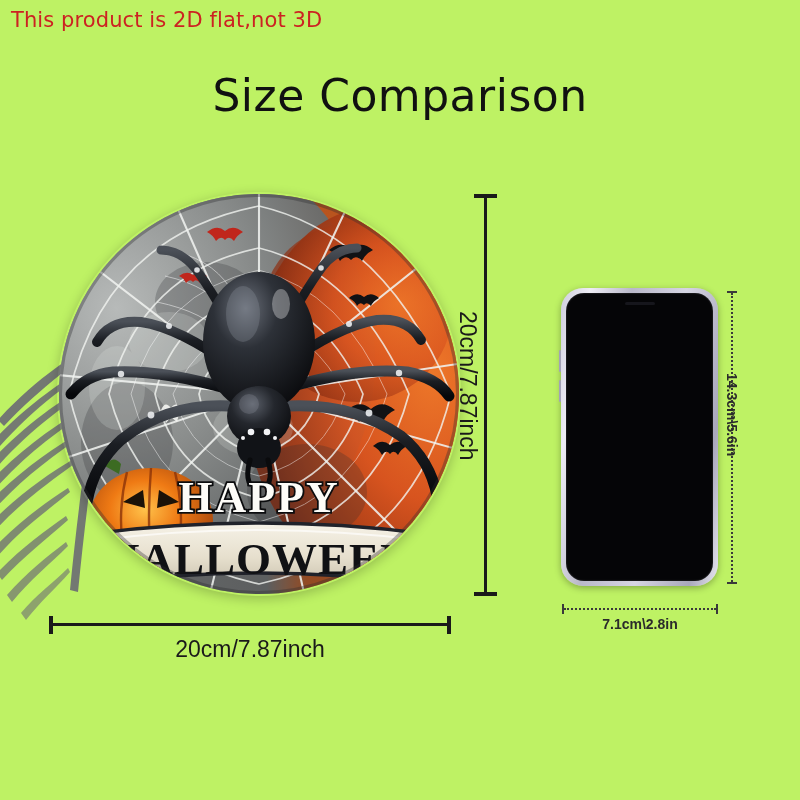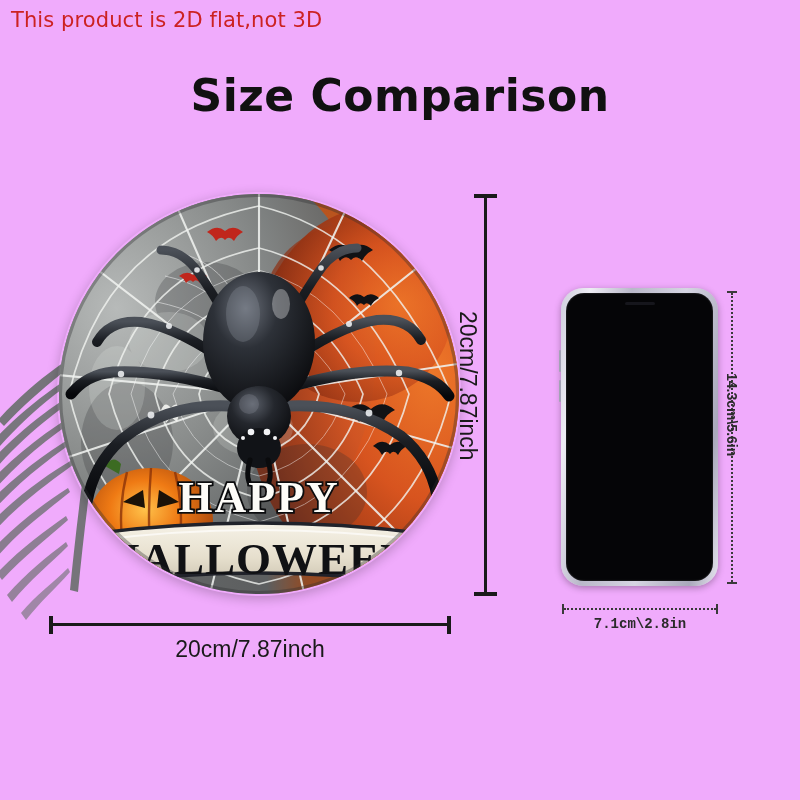--- a/index.html
+++ b/index.html
@@ -6,42 +6,42 @@
   * { box-sizing: border-box; margin: 0; padding: 0; }
   html, body {
     width: 800px; height: 800px;
     background: #ffffff;
     font-family: "Liberation Sans", sans-serif;
     overflow: hidden;
   }
   #stage {
     position: relative;
     width: 800px; height: 800px;
-    background: #f0abfc;
+    background: #bef264;
   }
 
   
   .notice {
     position: absolute;
     left: 11px; top: 8px;
     font-size: 21px;
     letter-spacing: 0.1px;
     color: #cc2222;
     font-family: "DejaVu Sans", sans-serif;
     white-space: nowrap;
   }
 
   
   .title {
     position: absolute;
     left: 0; top: 70px;
     width: 800px;
     text-align: center;
     font-size: 44px;
-    font-weight: bold;
+    font-weight: normal;
     color: #111111;
     letter-spacing: 0.5px;
     font-family: "DejaVu Sans", sans-serif;
   }
 
   
   .frond { position: absolute; left: -14px; top: 330px; width: 150px; height: 290px; }
 
   
   .sign-wrap {
@@ -131,21 +131,21 @@
   .dim-h-phone .bar {
     position:absolute; top: 8px; left: 4px; width: 152px; height: 0;
     border-top: 2px dotted #3a3a3a;
   }
   .dim-h-phone .cap { position:absolute; top: 4px; width: 2px; height: 10px; background:#3a3a3a; }
   .dim-h-phone .cap.l{ left: 2px; }
   .dim-h-phone .cap.r{ right: 2px; }
   .dim-h-phone .lab {
     position:absolute; top: 16px; left: 0; width: 160px;
     text-align:center; font-size: 14px; font-weight: bold; color:#2b2b2b;
-    font-family: Liberation Mono, monospace;
+    font-family: Liberation Sans, sans-serif;
   }
 </style>
 </head>
 <body>
 
 <div id="stage">
 
   <div class="notice">This product is 2D flat,not 3D</div>
 
   <div class="title">Size Comparison</div>

